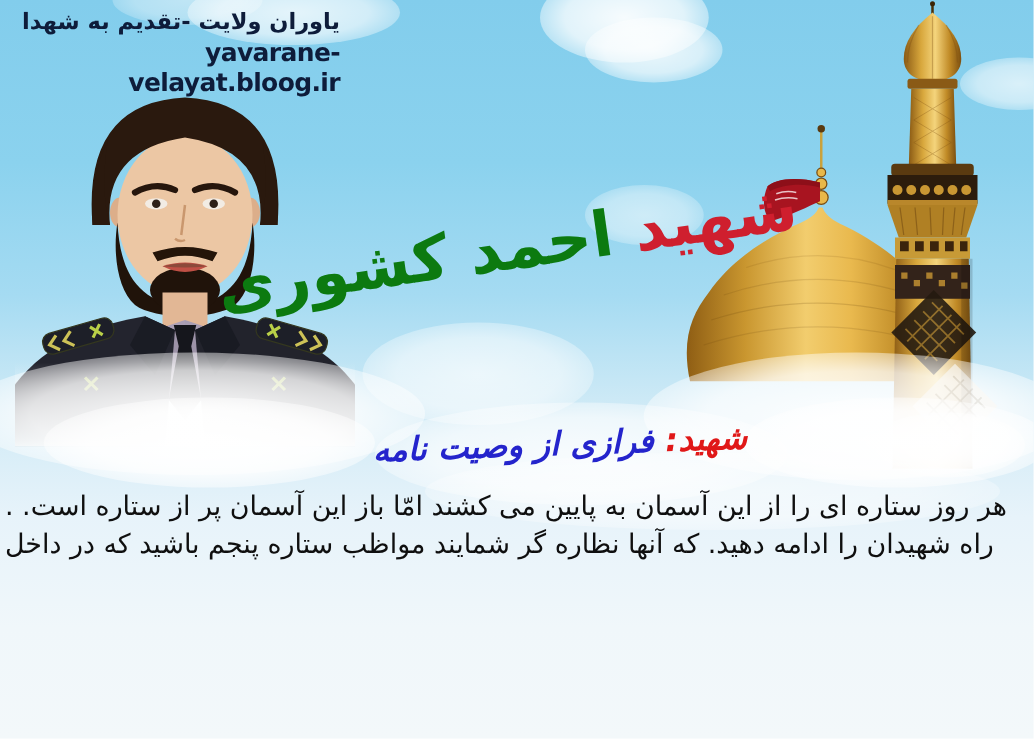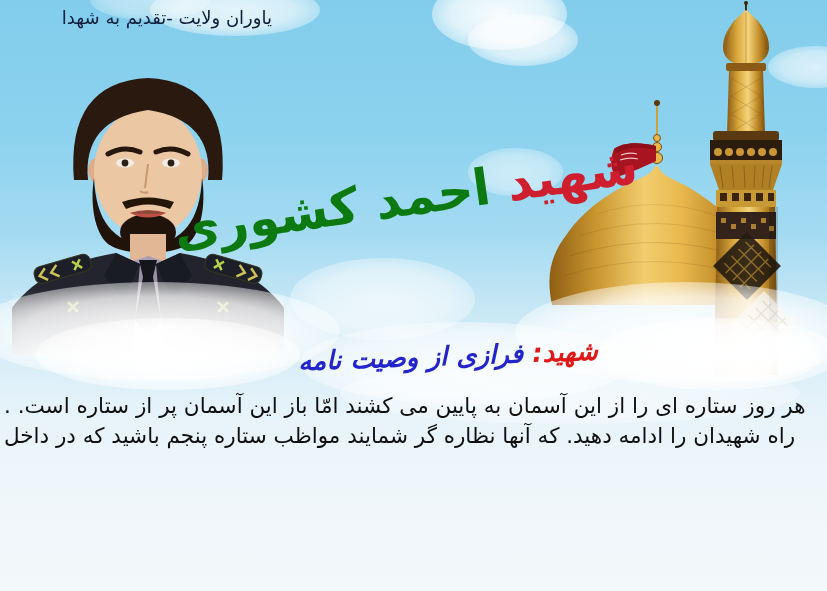--- a/index.html
+++ b/index.html
@@ -7,21 +7,21 @@
     position:relative; width:827px; height:591px; overflow:hidden;
     font-family:"DejaVu Sans","Liberation Sans",sans-serif;
     background:linear-gradient(180deg,#82cdec 0%,#8bd2ee 22%,#a5dbf2 40%,#cfeaf6 55%,#e7f3fa 70%,#f0f7fa 85%,#f3f8fa 100%);
   }
   .cloud{position:absolute;border-radius:50%;
     background:radial-gradient(ellipse at center,rgba(255,255,255,.98) 0%,rgba(255,255,255,.8) 50%,rgba(255,255,255,0) 100%);
   }
   svg{position:absolute;display:block;}
   
   .brand{position:absolute;left:6px;top:6px;width:266px;text-align:right;color:#0e1c3a;z-index:8;}
-  .brand .fa{font-size:18px;font-weight:normal;direction:rtl;line-height:24px;letter-spacing:0;}
+  .brand .fa{font-size:18px;font-weight:bold;direction:rtl;line-height:24px;letter-spacing:0;}
   .brand .url{font-size:20px;font-weight:bold;line-height:24px;letter-spacing:-0.5px;}
   
   .title{position:absolute;left:250px;top:128px;width:390px;height:140px;z-index:7;
     transform:rotate(-8deg);text-align:center;white-space:nowrap;
     font-size:50px;font-weight:bold;direction:rtl;line-height:130px;}
   .t-red{color:#cf1f2e;}
   .t-green{color:#0c7a10;}
   
   .subheader{position:absolute;left:252px;top:341px;width:392px;z-index:7;
     text-align:center;font-size:26px;font-weight:bold;font-style:italic;direction:rtl;
@@ -196,20 +196,21 @@
   <div class="cloud" style="left:-30px;top:282px;width:370px;height:98px;opacity:.95;"></div>
   <div class="cloud" style="left:35px;top:318px;width:265px;height:72px;opacity:1;"></div>
   <div class="cloud" style="left:515px;top:282px;width:340px;height:102px;opacity:.95;"></div>
   <div class="cloud" style="left:595px;top:318px;width:245px;height:72px;opacity:1;"></div>
   <div class="cloud" style="left:695px;top:330px;width:125px;height:52px;opacity:.9;"></div>
   <div class="cloud" style="left:300px;top:322px;width:330px;height:82px;opacity:.8;"></div>
   <div class="cloud" style="left:340px;top:362px;width:460px;height:62px;opacity:.6;"></div>
 
   <div class="brand">
     <div class="fa">یاوران ولایت -تقدیم به شهدا</div>
+    <div class="url">yavarane-velayat.bloog.ir</div>
   </div>
 
   <div class="title" dir="rtl">
     <span class="t-red">شهید</span>
     <span> </span>
     <span class="t-green">احمد کشوری</span>
   </div>
 
   <div class="subheader" dir="rtl">
     <span class="h-red">شهید:</span>

